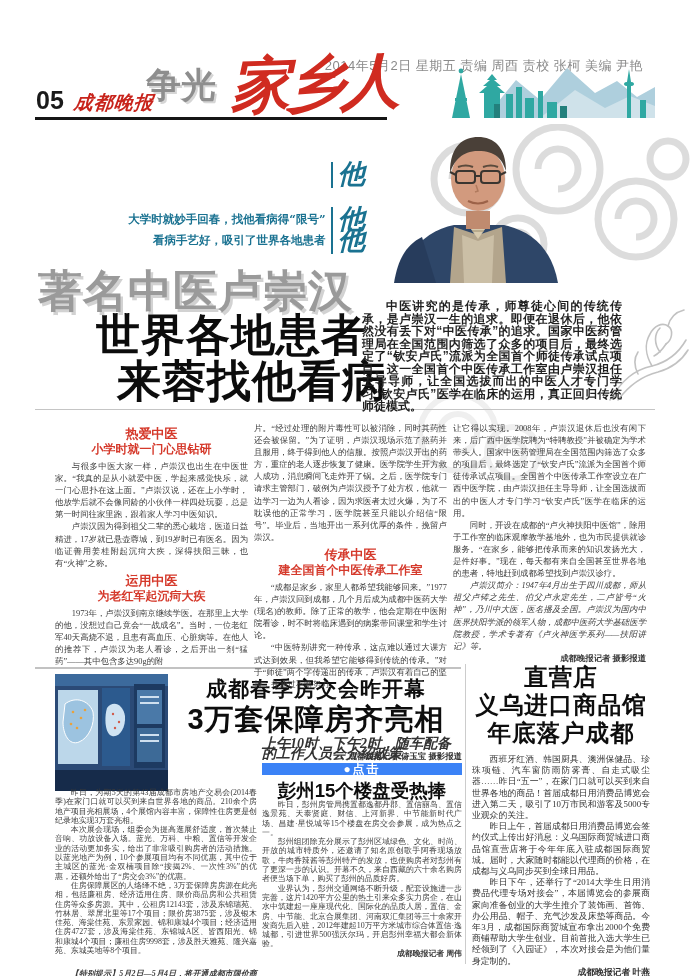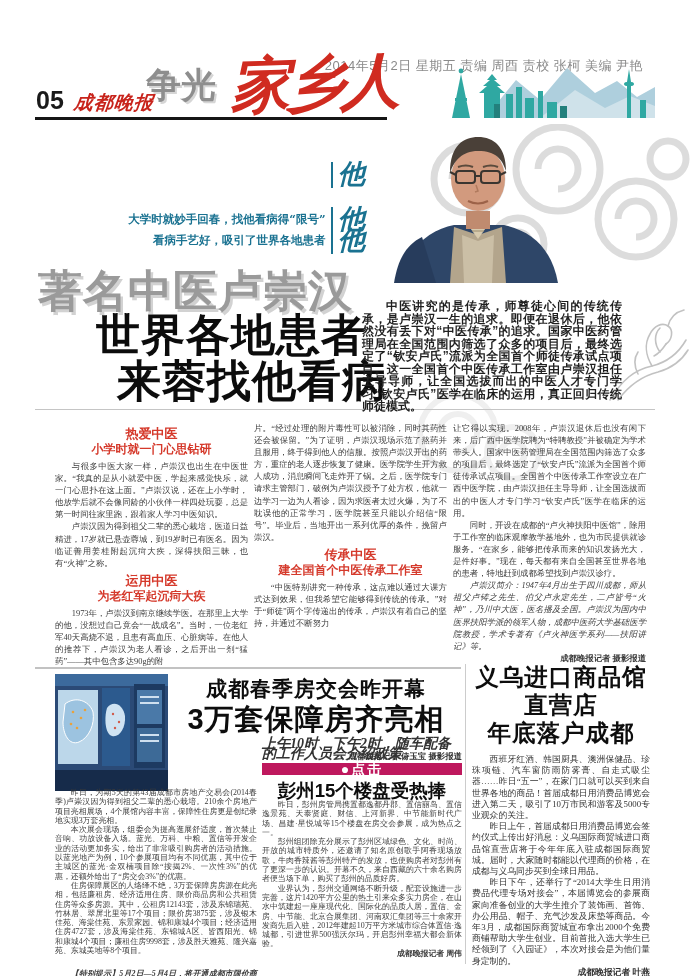--- a/index.html
+++ b/index.html
@@ -52,22 +52,22 @@
   
   .housing-photo{position:absolute;left:55px;top:674px;width:113px;height:117px;}
   .housing-h1{position:absolute;left:170px;top:675px;width:292px;text-align:center;font-size:21px;
               font-weight:900;color:#0d0d0d;letter-spacing:1px;}
   .housing-h2{position:absolute;left:170px;top:700px;width:292px;text-align:center;font-size:29px;
               font-weight:900;color:#0d0d0d;letter-spacing:1px;}
   .housing-cont{position:absolute;left:262px;top:739px;width:200px;font-family:"Liberation Serif",serif;
                 font-size:14px;font-style:italic;font-weight:bold;color:#333;line-height:10px;}
   .housing-byline{position:absolute;left:262px;top:751px;width:200px;text-align:right;font-size:8.4px;
                   font-weight:bold;color:#333;}
-  .click-bar{position:absolute;left:262px;top:763px;width:200px;height:12px;background:#be185d;
-             color:#ffffff;text-align:center;font-size:14px;font-weight:bold;line-height:12px;letter-spacing:2px;}
+  .click-bar{position:absolute;left:262px;top:763px;width:200px;height:12px;background:#3b82f6;
+             color:#ffffff;text-align:center;font-size:12px;font-weight:bold;line-height:12px;letter-spacing:2px;}
   .pengzhou-h{position:absolute;left:262px;top:778px;width:200px;text-align:center;font-size:18.5px;
               font-weight:900;color:#0d0d0d;}
   .smallbody{font-family:"Liberation Serif",serif;font-size:7.9px;line-height:9.3px;color:#3b3b3b;
              text-align:justify;}
   .smallbody p{margin:0;text-indent:2em;}
   .smallbody p.notice{font-style:italic;font-weight:bold;margin-top:14px;}
   .pengzhou-body{position:absolute;left:262px;top:800px;width:200px;}
   .housing-body{position:absolute;left:55px;top:788px;width:202px;}
   
   .yiwu-h{position:absolute;left:470px;top:663px;width:182px;text-align:center;font-weight:900;
@@ -197,20 +197,21 @@
     <p>与很多中医大家一样，卢崇汉也出生在中医世家。“我真的是从小就爱中医，学起来感觉快乐，就一门心思扑在这上面。”卢崇汉说，还在上小学时，他放学后就不会像同龄的小伙伴一样四处玩耍，总是第一时间往家里跑，跟着家人学习中医知识。</p>
     <p>卢崇汉因为得到祖父二辈的悉心栽培，医道日益精进，17岁就已悬壶蓉城，到19岁时已有医名。因为临证善用姜桂附起沉疴大疾，深得扶阳三昧，也有“火神”之称。</p>
     <div class="sec-head">运用中医</div>
     <div class="sec-sub">为老红军起沉疴大疾</div>
     <p>1973年，卢崇汉到南京继续学医。在那里上大学的他，没想过自己竟会“一战成名”。当时，一位老红军40天高烧不退，且患有高血压、心脏病等。在他人的推荐下，卢崇汉为老人看诊，之后开出一剂“猛药”——其中包含多达90g的附</p>
   </div>
   <div class="body-col col2">
     <p class="noindent">片。“经过处理的附片毒性可以被消除，同时其药性还会被保留。”为了证明，卢崇汉现场示范了熬药并且服用，终于得到他人的信服。按照卢崇汉开出的药方，重症的老人逐步恢复了健康。医学院学生开方救人成功，消息瞬间飞走炸开了锅。之后，医学院专门请求主管部门，破例为卢崇汉授予了处方权，他就一边学习一边为人看诊，因为求医者太过火爆，为了不耽误他的正常学习，医学院甚至只能以介绍信“限号”。毕业后，当地开出一系列优厚的条件，挽留卢崇汉。</p>
     <div class="sec-head">传承中医</div>
     <div class="sec-sub">建全国首个中医传承工作室</div>
+    <p>“成都是家乡，家里人都希望我能够回来。”1977年，卢崇汉回到成都，几个月后成为成都中医药大学(现名)的教师。除了正常的教学，他会定期在中医附院看诊，时不时将临床遇到的病案带回课堂和学生讨论。</p>
     <p>“中医特别讲究一种传承，这点难以通过大课方式达到效果，但我希望它能够得到传统的传承。”对于“师徒”两个字传递出的传承，卢崇汉有着自己的坚持，并通过不断努力</p>
   </div>
   <div class="body-col col3">
     <p class="noindent">让它得以实现。2008年，卢崇汉退休后也没有闲下来，后广西中医学院聘为“特聘教授”并被确定为学术带头人。国家中医药管理局在全国范围内筛选了众多的项目后，最终选定了“钦安卢氏”流派为全国首个师徒传承试点项目。全国首个中医传承工作室设立在广西中医学院，由卢崇汉担任主导导师，让全国选拔而出的中医人才专门学习“钦安卢氏”医学在临床的运用。</p>
     <p>同时，开设在成都的“卢火神扶阳中医馆”，除用于工作室的临床观摩教学基地外，也为市民提供就诊服务。“在家乡，能够把传承而来的知识发扬光大，是件好事。”现在，每天都有来自全国甚至世界各地的患者，特地赶到成都希望找到卢崇汉诊疗。</p>
     <p class="bio">卢崇汉简介：1947年4月出生于四川成都，师从祖父卢铸之先生、伯父卢永定先生，二卢皆号“火神”，乃川中大医，医名播及全国。卢崇汉为国内中医界扶阳学派的领军人物，成都中医药大学基础医学院教授，学术专著有《卢火神医学系列——扶阳讲记》等。</p>
     <p class="byline-r">成都晚报记者 摄影报道</p>
   </div>
 
   <div class="divider2"></div>
@@ -244,38 +245,38 @@
         <rect x="85" y="28" width="19" height="2"></rect>
         <rect x="85" y="60" width="19" height="2"></rect>
         <rect x="85" y="66" width="19" height="2"></rect>
       </g>
   </svg>
   <div class="housing-h1">成都春季房交会昨开幕</div>
   <div class="housing-h2">3万套保障房齐亮相</div>
   <div class="housing-cont">上午10时、下午2时，随车配备的工作人员会介绍政策。</div>
   <div class="housing-byline">成都晚报记者 侍玉宝 摄影报道</div>
   <div class="housing-body smallbody">
-    <p>昨日，为期5天的第43届成都市房地产交易会(2014春季)卢崇汉因为得到祖父二辈的悉心栽培。210余个房地产项目亮相展场，4个展馆内容丰富，保障性住房更是创纪录地实现3万套亮相。</p>
+    <p>昨日，为期5天的第43届成都市房地产交易会(2014春季)在家门口就可以买到来自世界各地的商品。210余个房地产项目亮相展场，4个展馆内容丰富，保障性住房更是创纪录地实现3万套亮相。</p>
     <p>本次展会现场，组委会为提高逛展舒适度，首次禁止音响、功放设备入场。蓝光、万科、中粮、置信等开发企业的活动更加务实，给出了非常吸引购房者的活动措施。以蓝光地产为例，10个参展项目均有不同优惠，其中位于主城区的蓝光·金双楠项目除“按揭2%、一次性3%”的优惠，还额外给出了“房交会3%”的优惠。</p>
     <p>住房保障展区的人络绎不绝，3万套保障房房源在此亮相，包括廉租房、经济适用住房、限价商品房和公共租赁住房等众多房源。其中，公租房12143套，涉及东锦瑞苑、竹林居、翠屏北里等17个项目；限价房3875套，涉及银木佳苑、海棠佳苑、东景家园、锦和康城4个项目；经济适用住房4727套，涉及海棠佳苑、东锦城A区、皆西阳光、锦和康城4个项目；廉租住房9998套，涉及胜天雅苑、隆兴嘉苑、东城美地等8个项目。</p>
     <p class="notice">【特别提示】5月2日—5月4日，将开通成都市限价商品住房的免费看房直通车，直通车每天2班，发车时间为</p>
   </div>
 
   <div class="click-bar">●点击</div>
   <div class="pengzhou-h">彭州15个楼盘受热捧</div>
   <div class="pengzhou-body smallbody">
     <p>昨日，彭州房管局携置都逸都丹郡、置信丽岛、置信逸景苑、天泰贤庭、财信、上河新界、中节能新时代广场、昌建·星悦城等15个楼盘在房交会参展，成为热点之一。</p>
     <p>彭州组团除充分展示了彭州区域绿色、文化、时尚、开放的城市特质外，还邀请了知名原创歌手阿香现场放歌，牛肉香辣酱等彭州特产的发放，也使购房者对彭州有了更深一步的认识。开幕不久，来自西藏的六十余名购房者便当场下单，购买了彭州的品质好房。</p>
     <p>业界认为，彭州交通网络不断升级，配套设施进一步完善，这片1420平方公里的热土引来众多实力房企，在山水中筑建起一座座现代化、国际化的品质人居，置信、金房、中节能、北京合展集团、河南双汇集团等三十余家开发商先后入驻，2012年建起10万平方米城市综合体置信·逸城都，引进世界500强沃尔玛，开启彭州幸福大都会新体验。</p>
     <p class="byline-r">成都晚报记者 周伟</p>
   </div>
 
   <div class="yiwu-h">
+    <div>直营店</div>
     <div>义乌进口商品馆</div>
-    <div>直营店</div>
     <div>年底落户成都</div>
   </div>
   <div class="yiwu-body">
     <p>西班牙红酒、韩国厨具、澳洲保健品、珍珠项链、汽车窗防雨防雾膏、自走式吸尘器……昨日“五一”，在家门口就可以买到来自世界各地的商品！首届成都日用消费品博览会进入第二天，吸引了10万市民和游客及5000专业观众的关注。</p>
     <p>昨日上午，首届成都日用消费品博览会签约仪式上传出好消息：义乌国际商贸城进口商品馆直营店将于今年年底入驻成都国际商贸城。届时，大家随时都能以代理商的价格，在成都与义乌同步买到全球日用品。</p>
     <p>昨日下午，还举行了“2014大学生日用消费品代理专场对接会”，本届博览会的参展商家向准备创业的大学生推介了装饰画、首饰、办公用品、帽子、充气沙发及床垫等商品。今年3月，成都国际商贸城宣布拿出2000个免费商铺帮助大学生创业。目前首批入选大学生已经领到了《入园证》，本次对接会是为他们量身定制的。</p>
     <p class="byline-r">成都晚报记者 叶燕</p>
   </div>
 
 </div>

